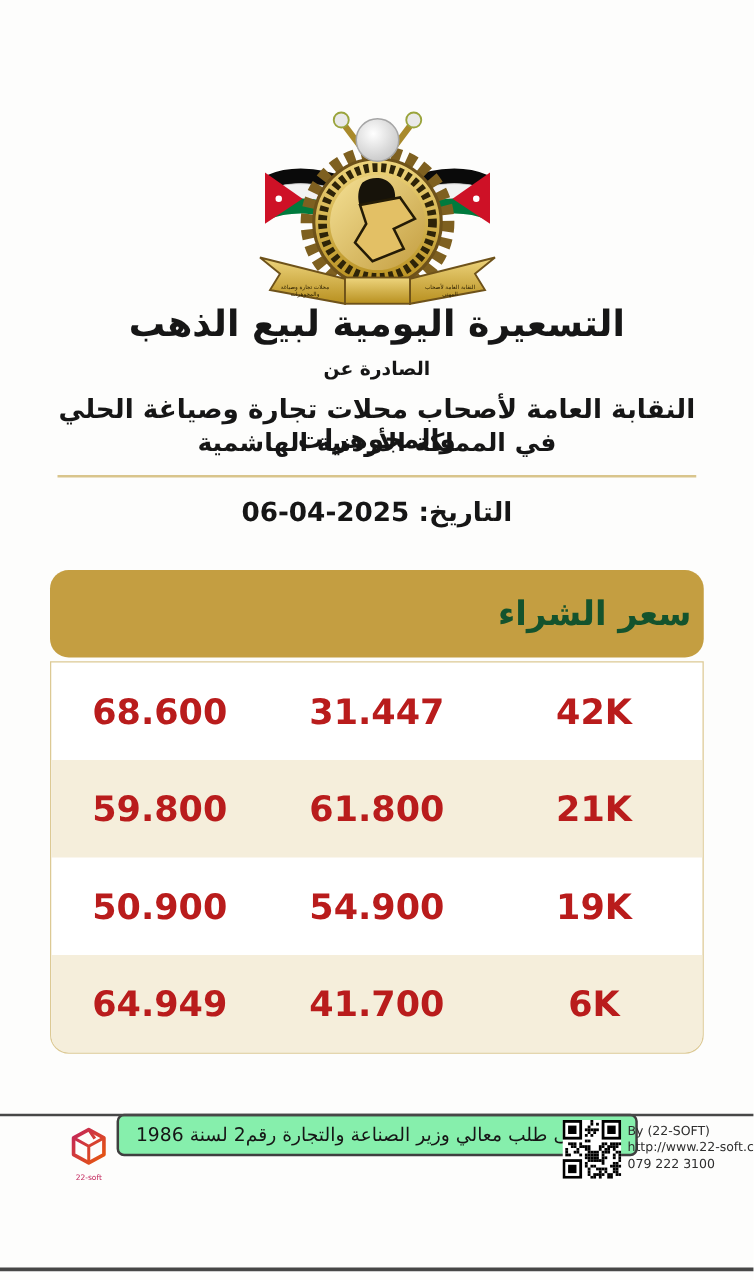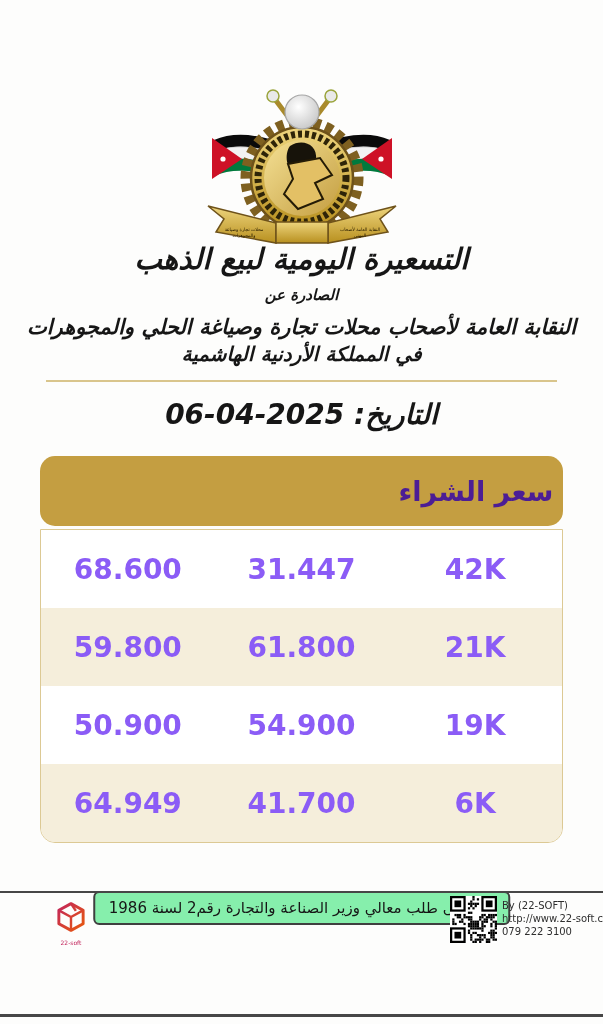--- a/index.html
+++ b/index.html
@@ -1,39 +1,39 @@
 <!DOCTYPE html>
 <html lang="ar"><head>
 <meta charset="utf-8">
 <style>
   html,body{margin:0;padding:0;background:#ffffff;}
   .page{position:relative;width:603px;height:1024px;background:#fdfdfc;overflow:hidden;
         font-family:"DejaVu Sans",sans-serif;color:#161616;}
-  .centered{position:absolute;left:0;width:100%;text-align:center;direction:rtl;font-style:italic;}
+  .centered{position:absolute;left:0;width:100%;text-align:center;direction:rtl;}
 
   .emblem{position:absolute;top:82px;left:50%;transform:translateX(-50%);}
 
   .title{top:242px;font-size:29px;font-weight:600;letter-spacing:0;}
   .issued{top:286px;font-size:15px;font-weight:600;}
   .issuer{top:315px;font-size:21px;font-weight:600;}
   .kingdom{top:342px;font-size:20px;font-weight:600;}
 
   .divider{position:absolute;top:380px;left:46px;width:511px;height:2px;background:#D9C58C;}
 
-  .date-line{top:398px;font-size:28px;font-weight:800;}
+  .date-line{top:398px;font-size:21px;font-weight:800;}
   .date-line .num{direction:ltr;unicode-bidi:embed;}
 
   .price-table{position:absolute;top:456px;left:40px;width:523px;direction:rtl;}
   .thead{display:grid;grid-template-columns:1fr 1fr 1fr;align-items:center;height:70px;
          background:#C49E41;border-radius:15px;margin-bottom:3px;}
-  .th{text-align:center;font-size:27px;font-weight:700;color:#4c1d95;}
+  .th{text-align:center;font-size:27px;font-weight:700;color:#14532d;}
   .tbody{border:1px solid #DCC994;border-radius:0 0 15px 15px;overflow:hidden;background:#fff;}
   .tr{display:grid;grid-template-columns:1fr 1fr 1fr;align-items:center;height:78px;}
   .tr.alt{background:#F5EEDB;}
-  .td{text-align:center;font-size:28px;font-weight:800;color:#8b5cf6;}
+  .td{text-align:center;font-size:28px;font-weight:800;color:#b91c1c;}
 
   .note-box{position:absolute;top:850px;left:50%;transform:translateX(-50%);
             border:2px solid #3f3f3f;border-radius:6px;padding:6px 14px;
             font-size:15px;direction:rtl;white-space:nowrap;background:#86efac;margin-top:41px;}
 
   .rule{position:absolute;left:0;width:100%;background:#474747;}
   .rule-top{top:891px;height:2px;}
   .rule-bottom{top:1014px;height:3px;}
 
   .soft-logo{position:absolute;top:900px;left:50px;width:42px;text-align:center;}

